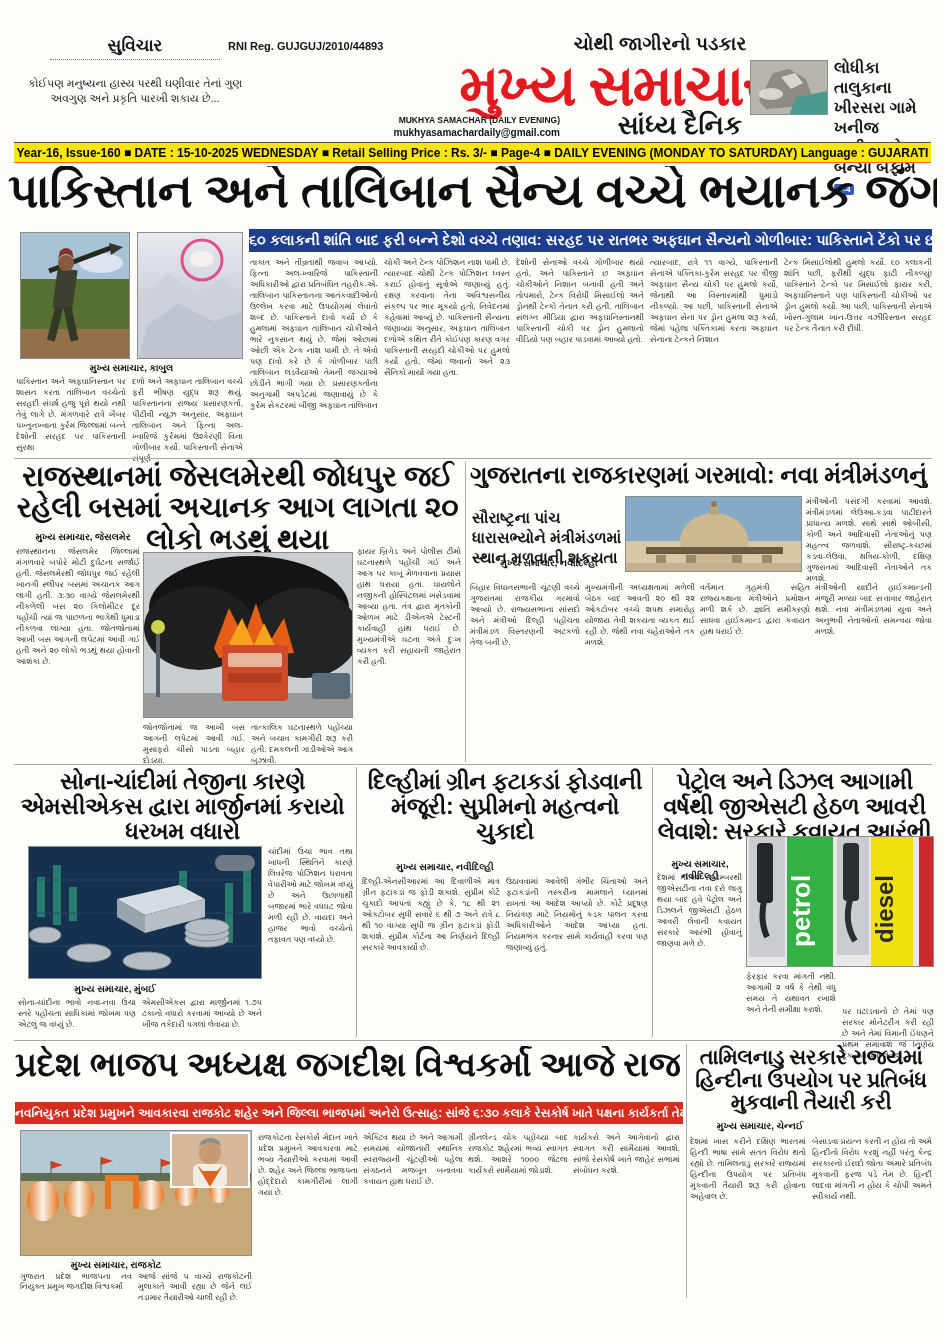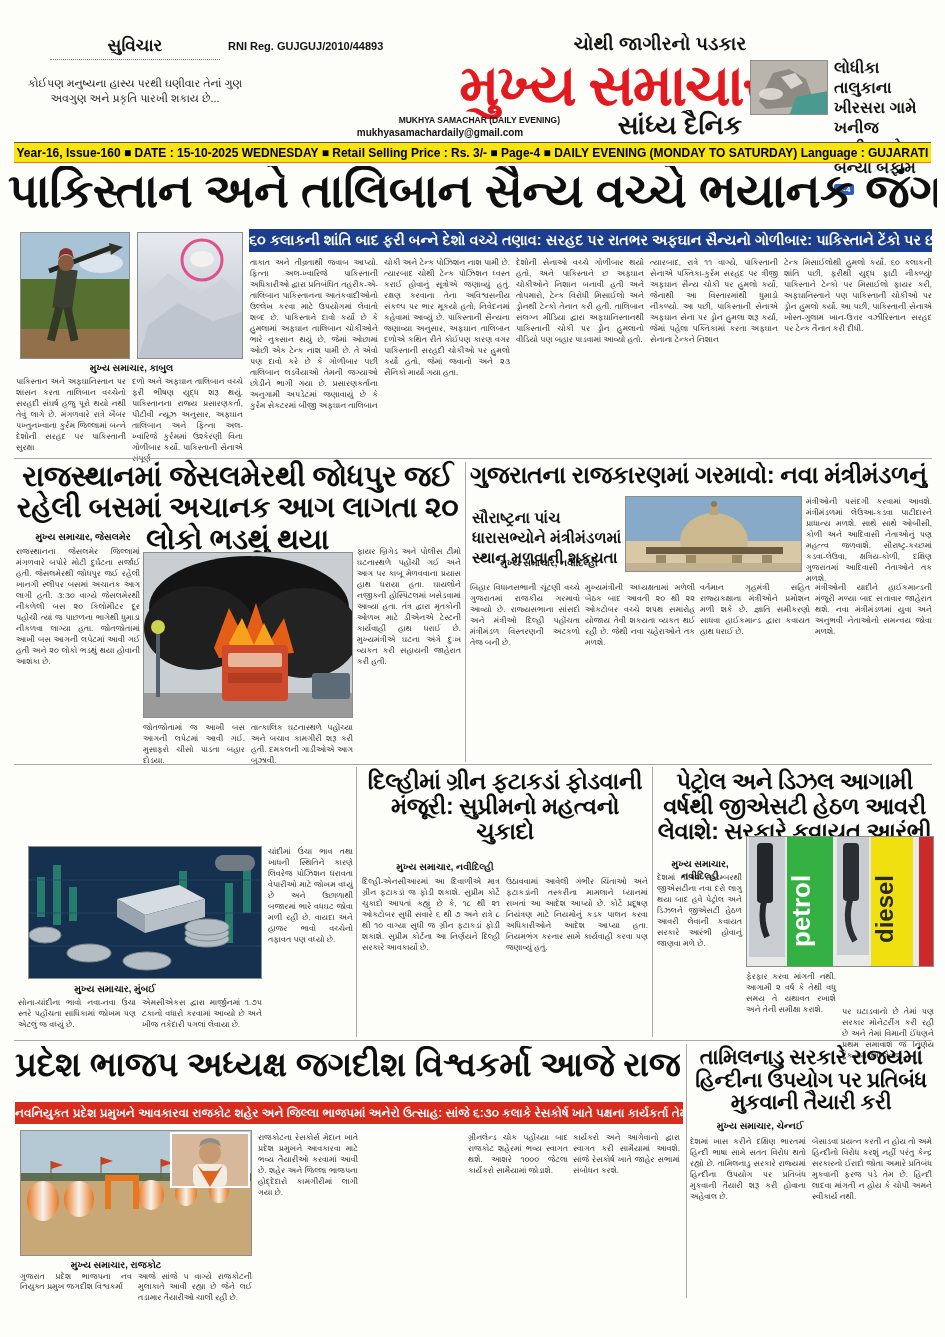--- a/index.html
+++ b/index.html
@@ -33,21 +33,21 @@
     <div style="font-size:11px;line-height:1.35;margin-top:16px;">કોઈપણ મનુષ્યના હાસ્ય પરથી ઘણીવાર તેનાં ગુણ અવગુણ અને પ્રકૃતિ પારખી શકાય છે...</div>
   </div>
 
   <div class="abs" style="left:228px;top:40px;width:220px;font-weight:700;font-size:11px;">RNI Reg. GUJGUJ/2010/44893</div>
 
   <div class="abs fit" style="left:520px;top:33px;width:280px;text-align:center;font-weight:800;font-size:19px;">ચોથી જાગીરનો પડકાર</div>
 
   <div class="abs fit" style="left:225px;top:52px;width:545px;text-align:right;font-weight:800;font-size:57px;color:#e2191f;letter-spacing:-2px;">મુખ્ય સમાચાર</div>
 
   <div class="abs fit" style="left:320px;top:115px;width:240px;text-align:right;font-weight:700;font-size:8.5px;">MUKHYA SAMACHAR (DAILY EVENING)</div>
-  <div class="abs fit" style="left:320px;top:127px;width:240px;text-align:center;font-weight:700;font-size:10px;">mukhyasamachardaily@gmail.com</div>
+  <div class="abs fit" style="left:320px;top:127px;width:240px;text-align:right;font-weight:700;font-size:10px;">mukhyasamachardaily@gmail.com</div>
 
   <div class="abs fit" style="left:585px;top:110px;width:190px;text-align:center;font-weight:800;font-size:26px;">સાંધ્ય દૈનિક</div>
 
   <div class="abs ph" style="left:750px;top:60px;width:78px;height:55px;">
     <svg width="78" height="55" viewBox="0 0 78 55">
       <rect width="78" height="55" fill="#b9b4ac"></rect>
       <polygon points="8,40 22,12 38,8 55,18 62,38 40,46 15,48" fill="#8e8b84"></polygon>
       <polygon points="30,16 44,12 52,22 40,28" fill="#d9d6cf"></polygon>
       <polygon points="45,36 78,30 78,55 38,55" fill="#4a9a8f"></polygon>
       <ellipse cx="20" cy="33" rx="12" ry="6" fill="#e8e6e0" opacity="0.8"></ellipse>
@@ -160,20 +160,21 @@
   <div class="abs body-txt" style="left:470px;top:582px;width:110px;height:178px;">બિહાર વિધાનસભાની ચૂંટણી વચ્ચે ગુજરાતમાં રાજકીય ગરમાવો આવ્યો છે. રાજ્યસભાના સાંસદો અને મંત્રીઓ દિલ્હી પહોંચતા મંત્રીમંડળ વિસ્તરણની અટકળો તેજ બની છે.</div>
   <div class="abs body-txt" style="left:585px;top:582px;width:110px;height:178px;">મુખ્યમંત્રીની અધ્યક્ષતામાં મળેલી બેઠક બાદ આવતી ૨૦ થી ૨૨ ઓકટોબર વચ્ચે શપથ સમારોહ યોજાય તેવી શકયતા વ્યકત થઈ રહી છે. જેથી નવા ચહેરાઓને તક મળશે.</div>
   <div class="abs body-txt" style="left:700px;top:582px;width:110px;height:178px;">વર્તમાન ગૃહમંત્રી સહિત રાજ્યકક્ષાના મંત્રીઓને પ્રમોશન મળી શકે છે. જ્ઞાતિ સમીકરણો સાધવા હાઈકમાન્ડ દ્વારા કવાયત હાથ ધરાઈ છે.</div>
   <div class="abs body-txt" style="left:815px;top:582px;width:117px;height:178px;">મંત્રીઓની યાદીને હાઈકમાન્ડની મંજૂરી મળ્યા બાદ સત્તાવાર જાહેરાત થશે. નવા મંત્રીમંડળમાં યુવા અને અનુભવી નેતાઓનો સમન્વય જોવા મળશે.</div>
 
   <div class="abs hline" style="left:14px;top:764px;width:918px;"></div>
 
   <div class="abs vline" style="left:356px;top:767px;height:270px;"></div>
   <div class="abs vline" style="left:652px;top:767px;height:270px;"></div>
 
+  <div class="abs hd" style="left:15px;top:769px;width:335px;font-size:23px;">સોના-ચાંદીમાં તેજીના કારણે એમસીએકસ દ્વારા માર્જીનમાં કરાયો ધરખમ વધારો</div>
 
   <div class="abs ph" style="left:28px;top:846px;width:234px;height:133px;">
     <svg width="234" height="133" viewBox="0 0 234 133">
       <rect width="234" height="133" fill="#16314f"></rect>
       <g fill="#2f9e7a" opacity="0.7">
         <rect x="8" y="30" width="8" height="40"></rect>
           <rect x="24" y="18" width="8" height="60"></rect>
         <rect x="40" y="40" width="8" height="34"></rect>
           <rect x="150" y="24" width="8" height="50"></rect>
         <rect x="196" y="36" width="8" height="60"></rect>
@@ -280,20 +281,21 @@
         <polygon points="176,34 189,56 202,34 196,40 182,40" fill="#e0641e"></polygon>
       </g>
     </svg>
   </div>
 
   <div class="abs byline" style="left:36px;top:1259px;width:160px;">મુખ્ય સમાચાર, રાજકોટ</div>
   <div class="abs cap" style="left:20px;top:1272px;width:112px;">ગુજરાત પ્રદેશ ભાજપના નવ નિયુક્ત પ્રમુખ જગદીશ વિશ્વકર્મા</div>
   <div class="abs cap" style="left:138px;top:1272px;width:114px;">આજે સાંજે ૫ વાગ્યે રાજકોટની મુલાકાતે આવી રહ્યા છે જેને લઈ તડામાર તૈયારીઓ ચાલી રહી છે.</div>
 
   <div class="abs body-txt" style="left:258px;top:1132px;width:100px;height:166px;">રાજકોટના રેસકોર્સ મેદાન ખાતે પ્રદેશ પ્રમુખને આવકારવા માટે ભવ્ય તૈયારીઓ કરવામાં આવી છે. શહેર અને જિલ્લા ભાજપના હોદ્દેદારો કામગીરીમાં લાગી ગયા છે.</div>
+  <div class="abs body-txt" style="left:363px;top:1132px;width:100px;height:166px;">એક્ટિવ થયા છે અને આગામી સમયમાં યોજાનારી સ્થાનિક સ્વરાજ્યની ચૂંટણીઓ પહેલા સંગઠનને મજબૂત બનાવવા કવાયત હાથ ધરાઈ છે.</div>
   <div class="abs body-txt" style="left:468px;top:1132px;width:100px;height:166px;">ગ્રીનલેન્ડ ચોક પહોંચ્યા બાદ રાજકોટ શહેરમાં ભવ્ય સ્વાગત થશે. આશરે ૧૦૦૦ જેટલા કાર્યકરો સામૈયામાં જોડાશે.</div>
   <div class="abs hd" style="left:690px;top:1046px;width:242px;font-size:21px;">તામિલનાડુ સરકારે રાજયમાં હિન્દીના ઉપયોગ પર પ્રતિબંધ મુકવાની તૈયારી કરી</div>
 
   <div class="abs body-txt" style="left:573px;top:1132px;width:107px;height:166px;">કાર્યકરો અને આગેવાનો દ્વારા સ્વાગત કરી સામૈયામાં આવશે. સાંજે રેસકોર્ષ ખાતે જાહેર સભામાં સંબોધન કરશે.</div>
   <div class="abs byline" style="left:700px;top:1120px;width:120px;">મુખ્ય સમાચાર, ચેન્નઈ</div>
   <div class="abs body-txt" style="left:690px;top:1136px;width:116px;height:160px;">દેશમાં ખાસ કરીને દક્ષિણ ભારતમાં હિન્દી ભાષા સામે સતત વિરોધ થતો રહ્યો છે. તામિલનાડુ સરકારે રાજ્યમાં હિન્દીના ઉપયોગ પર પ્રતિબંધ મુકવાની તૈયારી શરૂ કરી હોવાના અહેવાલ છે.</div>
   <div class="abs body-txt" style="left:812px;top:1136px;width:120px;height:160px;">બેસાડવા પ્રયત્ન કરતી ન હોય તો અમે હિન્દીનો વિરોધ કરશું નહીં પરંતુ કેન્દ્ર સરકારનો ઈરાદો જોતા અમારે પ્રતિબંધ મુકવાની ફરજ પડે તેમ છે. હિન્દી લાદવા માંગતી ન હોય કે ચોપી અમને સ્વીકાર્ય નથી.</div>
 
 </div>
 

